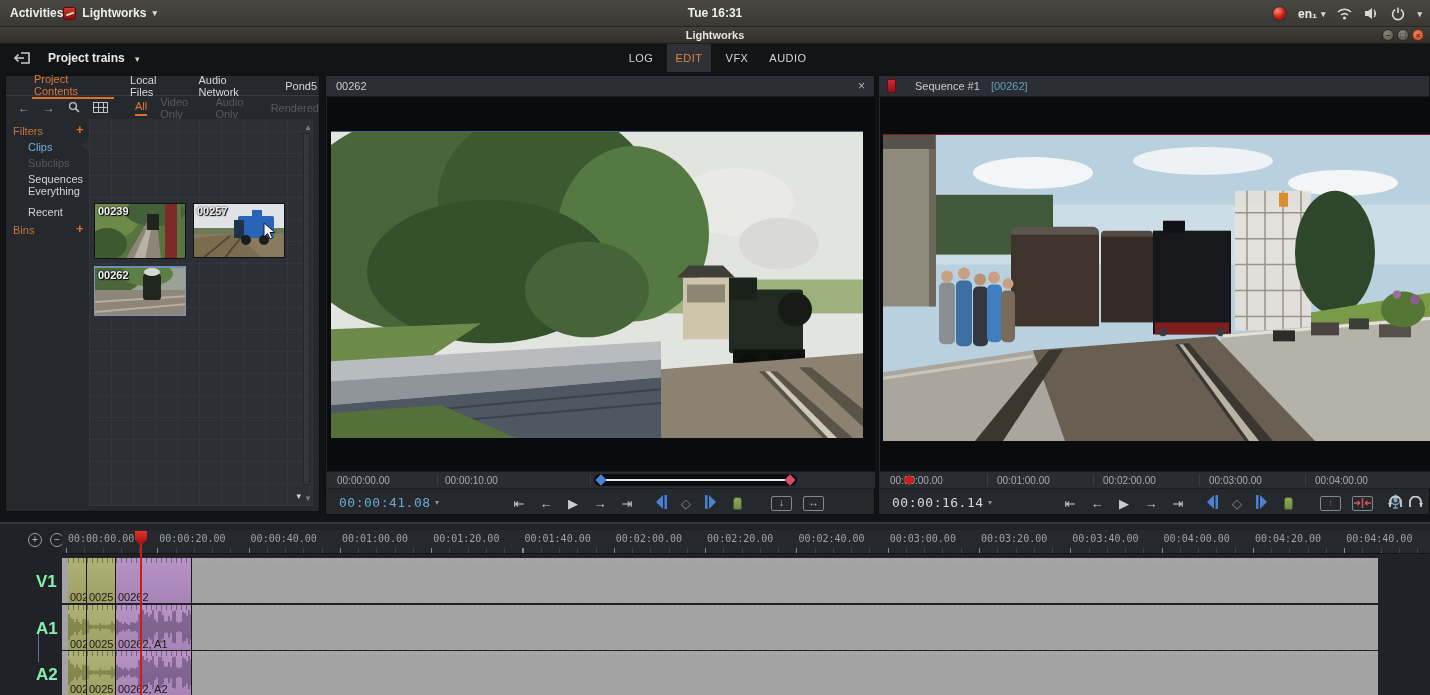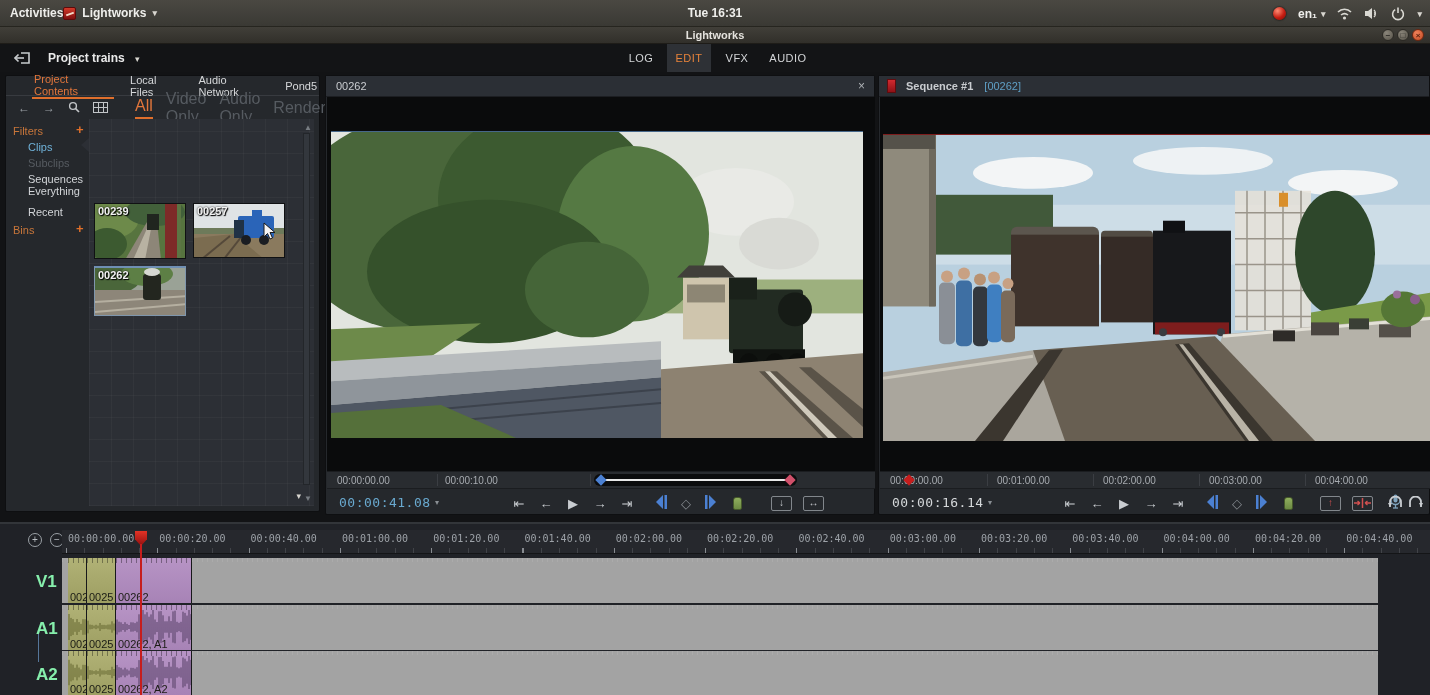--- a/index.html
+++ b/index.html
@@ -34,21 +34,21 @@
   .menurow{position:absolute;left:0;top:44px;width:1430px;height:28px;background:#131416;}
   .lwtab{position:absolute;top:0;height:28px;line-height:28px;font-size:11px;letter-spacing:.5px;color:#d3d5d7;text-align:center;}
   .lwtab.active{background:#2e3136;color:#e8833a;}
   
   .panel{position:absolute;background:#25282c;border:1px solid #0e0f11;border-radius:2px;}
   .phead{position:absolute;left:0;top:0;right:0;height:21px;background:#2b2f35;border-bottom:1px solid #1c1e22;
          font-size:11px;color:#c9ccd0;line-height:20px;}
   
   .bintab{font-size:11px;color:#d6d8da;padding:0 2px;}
   .bintab.active{color:#e2763b;border-bottom:2px solid #df6f2c;}
-  .ftab{font-size:16px;color:#565b61;}
+  .ftab{font-size:11px;color:#565b61;}
   .ftab.active{color:#e2763b;border-bottom:2px solid #df6f2c;padding-bottom:2px;}
   .sideitem{position:absolute;left:22px;font-size:11px;color:#d2d5d8;line-height:14px;}
   .sidehead{position:absolute;left:7px;font-size:11px;color:#c8763a;line-height:14px;}
   .plus{position:absolute;color:#e0702a;font-weight:bold;font-size:13px;line-height:12px;}
   .bincontent{position:absolute;left:83px;top:43px;width:225px;height:387px;background:#2c2f35;
       background-image:repeating-linear-gradient(0deg,rgba(255,255,255,.03) 0 1px,transparent 1px 22px),
                        repeating-linear-gradient(90deg,rgba(255,255,255,.03) 0 1px,transparent 1px 22px);}
   .thumb{position:absolute;border:1px solid #101113;background:#000;overflow:hidden;}
   .thumb.selected{border:1px solid #7f96ad;border-top:2px solid #6f8fb4;}
   .thumblabel{position:absolute;left:3px;top:1px;font-size:11px;font-weight:bold;color:#f2f2f2;
@@ -335,21 +335,21 @@
         <span class="tag" style="margin-left:6px;"></span>
         <span class="boxicon" style="margin-left:18px;">↓</span>
         <span class="boxicon">↔</span>
       </div>
     </div>
   </div>
 
   <div class="panel" style="left:878px;top:75px;width:552px;height:440px;">
     <div class="phead">
       <span class="abs" style="left:8px;top:3px;width:9px;height:14px;background:linear-gradient(#d12a30,#8e1217);border:1px solid #5e0c0f;"></span>
-      <span style="padding-left:27px;font-weight:bold;">Sequence #1</span>
+      <span style="padding-left:36px;">Sequence #1</span>
       <span style="padding-left:8px;color:#5f9fc5;">[00262]</span>
     </div>
     <div class="videoarea" style="left:1px;top:21px;width:550px;height:374px;">
       <svg style="position:absolute;left:3px;top:37px;border-top:1px solid #7e1d1d;" width="548" height="307" viewBox="0 0 548 307" preserveAspectRatio="none">
         <rect width="548" height="307" fill="#b9d0df"></rect>
         <rect y="70" width="548" height="60" fill="#cddde7"></rect>
         <ellipse cx="150" cy="38" rx="60" ry="16" fill="#f3f5f6"></ellipse>
           <ellipse cx="320" cy="26" rx="70" ry="14" fill="#eef2f4"></ellipse>
           <ellipse cx="460" cy="48" rx="55" ry="13" fill="#f3f5f6"></ellipse>
         <rect x="50" y="60" width="120" height="60" fill="#41593a"></rect>

